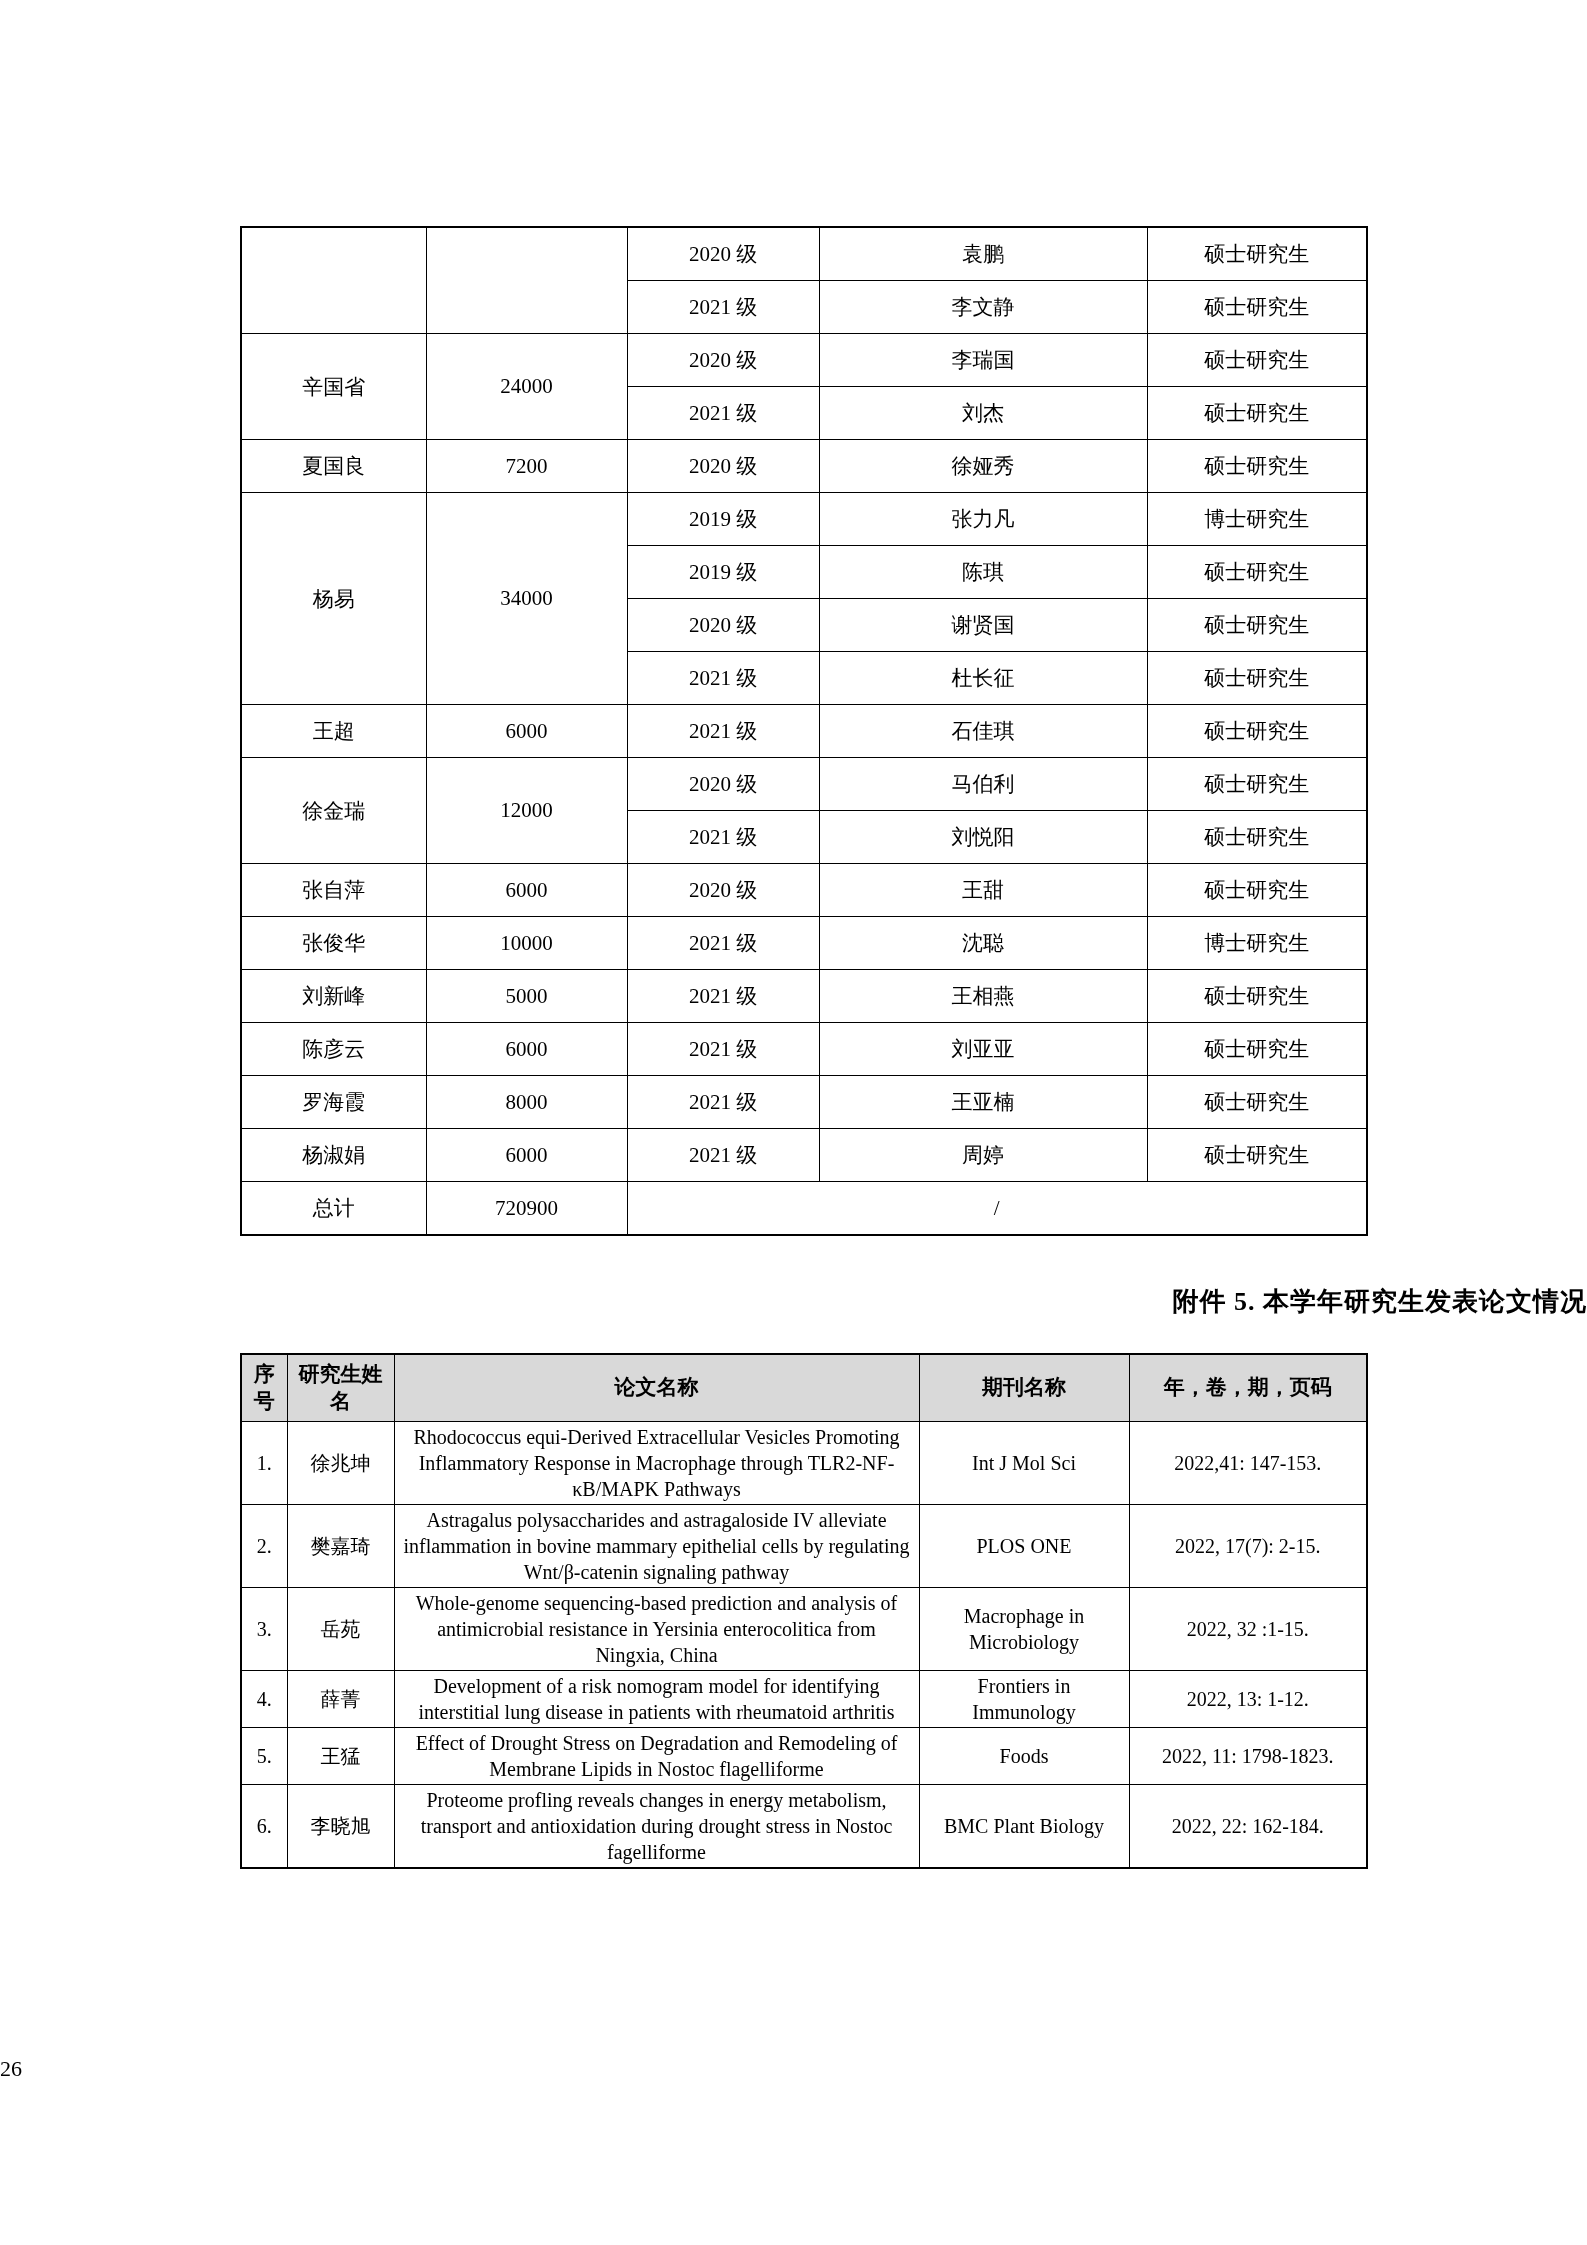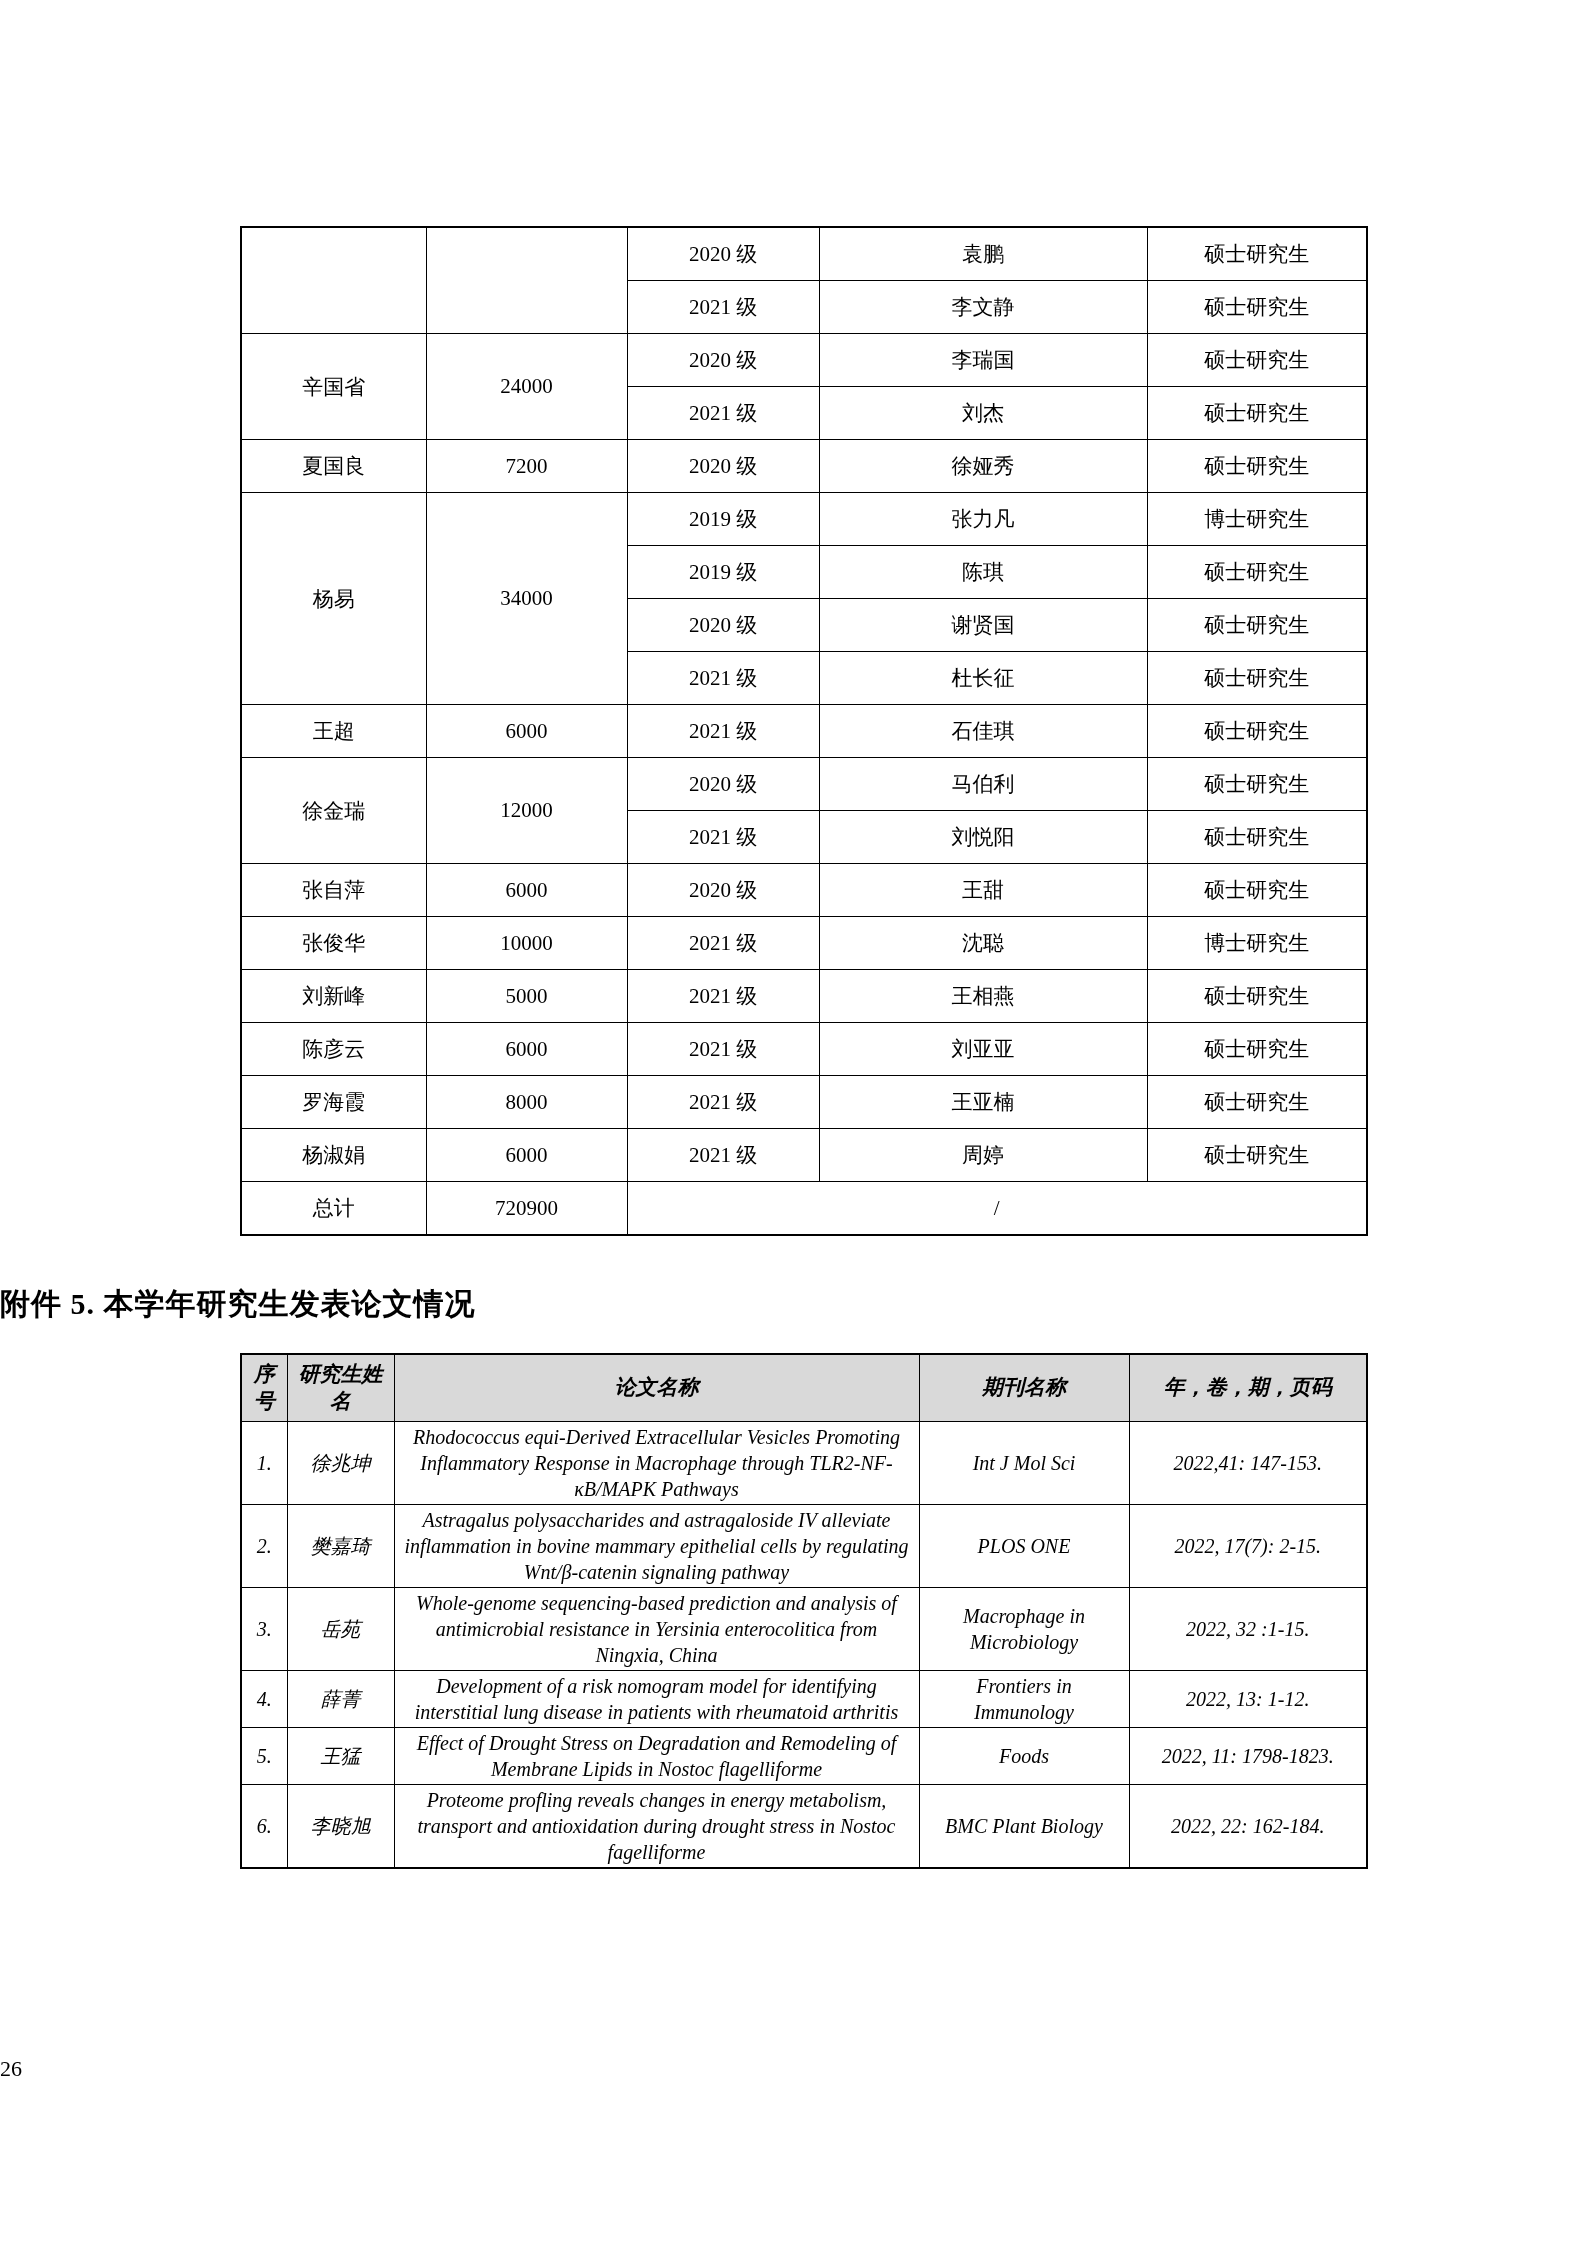--- a/index.html
+++ b/index.html
@@ -7,32 +7,32 @@
     width:1587px;height:2245px;background:#ffffff;position:relative;
     font-family:"Liberation Serif","DejaVu Serif",serif;color:#000;
   }
   table{border-collapse:collapse;table-layout:fixed;}
   .doc-table{position:absolute;border:2px solid #000;}
   #funding-table{left:240px;top:198px;width:1126px;margin-top:28px;}
   #funding-table td{
     border:1px solid #000;text-align:center;vertical-align:middle;
     font-size:21px;height:52px;padding:0 4px;overflow:hidden;
   }
-  #papers-table{left:240px;top:1353px;width:1126px;font-style:italic;}
+  #papers-table{left:240px;top:1353px;width:1126px;}
   #papers-table th{
     border:1px solid #000;background:#d9d9d9;text-align:center;vertical-align:middle;
     font-size:21px;font-weight:bold;height:62px;padding:2px 6px;line-height:1.3;
   }
   #papers-table td{
     border:1px solid #000;text-align:center;vertical-align:middle;
     font-size:20px;padding:2px 6px;line-height:1.3;
   }
   #attachment-heading{
-    position:absolute;left:0;top:1284px;width:100%;text-align:left;
-    font-size:30px;font-weight:bold;letter-spacing:1px;
+    position:absolute;left:0;top:1284px;width:100%;text-align:right;
+    font-size:26px;font-weight:bold;letter-spacing:1px;
   }
   #page-number{
     position:absolute;left:0;top:2056px;width:100%;font-size:22px;
   }
 </style>
 </head>
 <body>
 
 <div>
 

